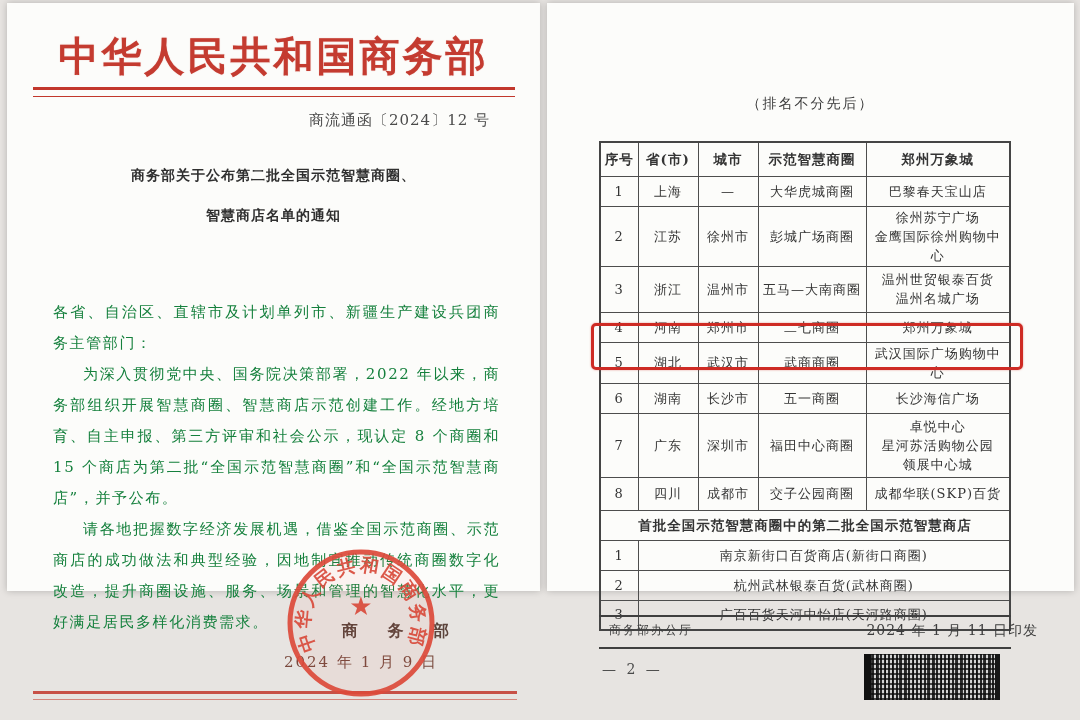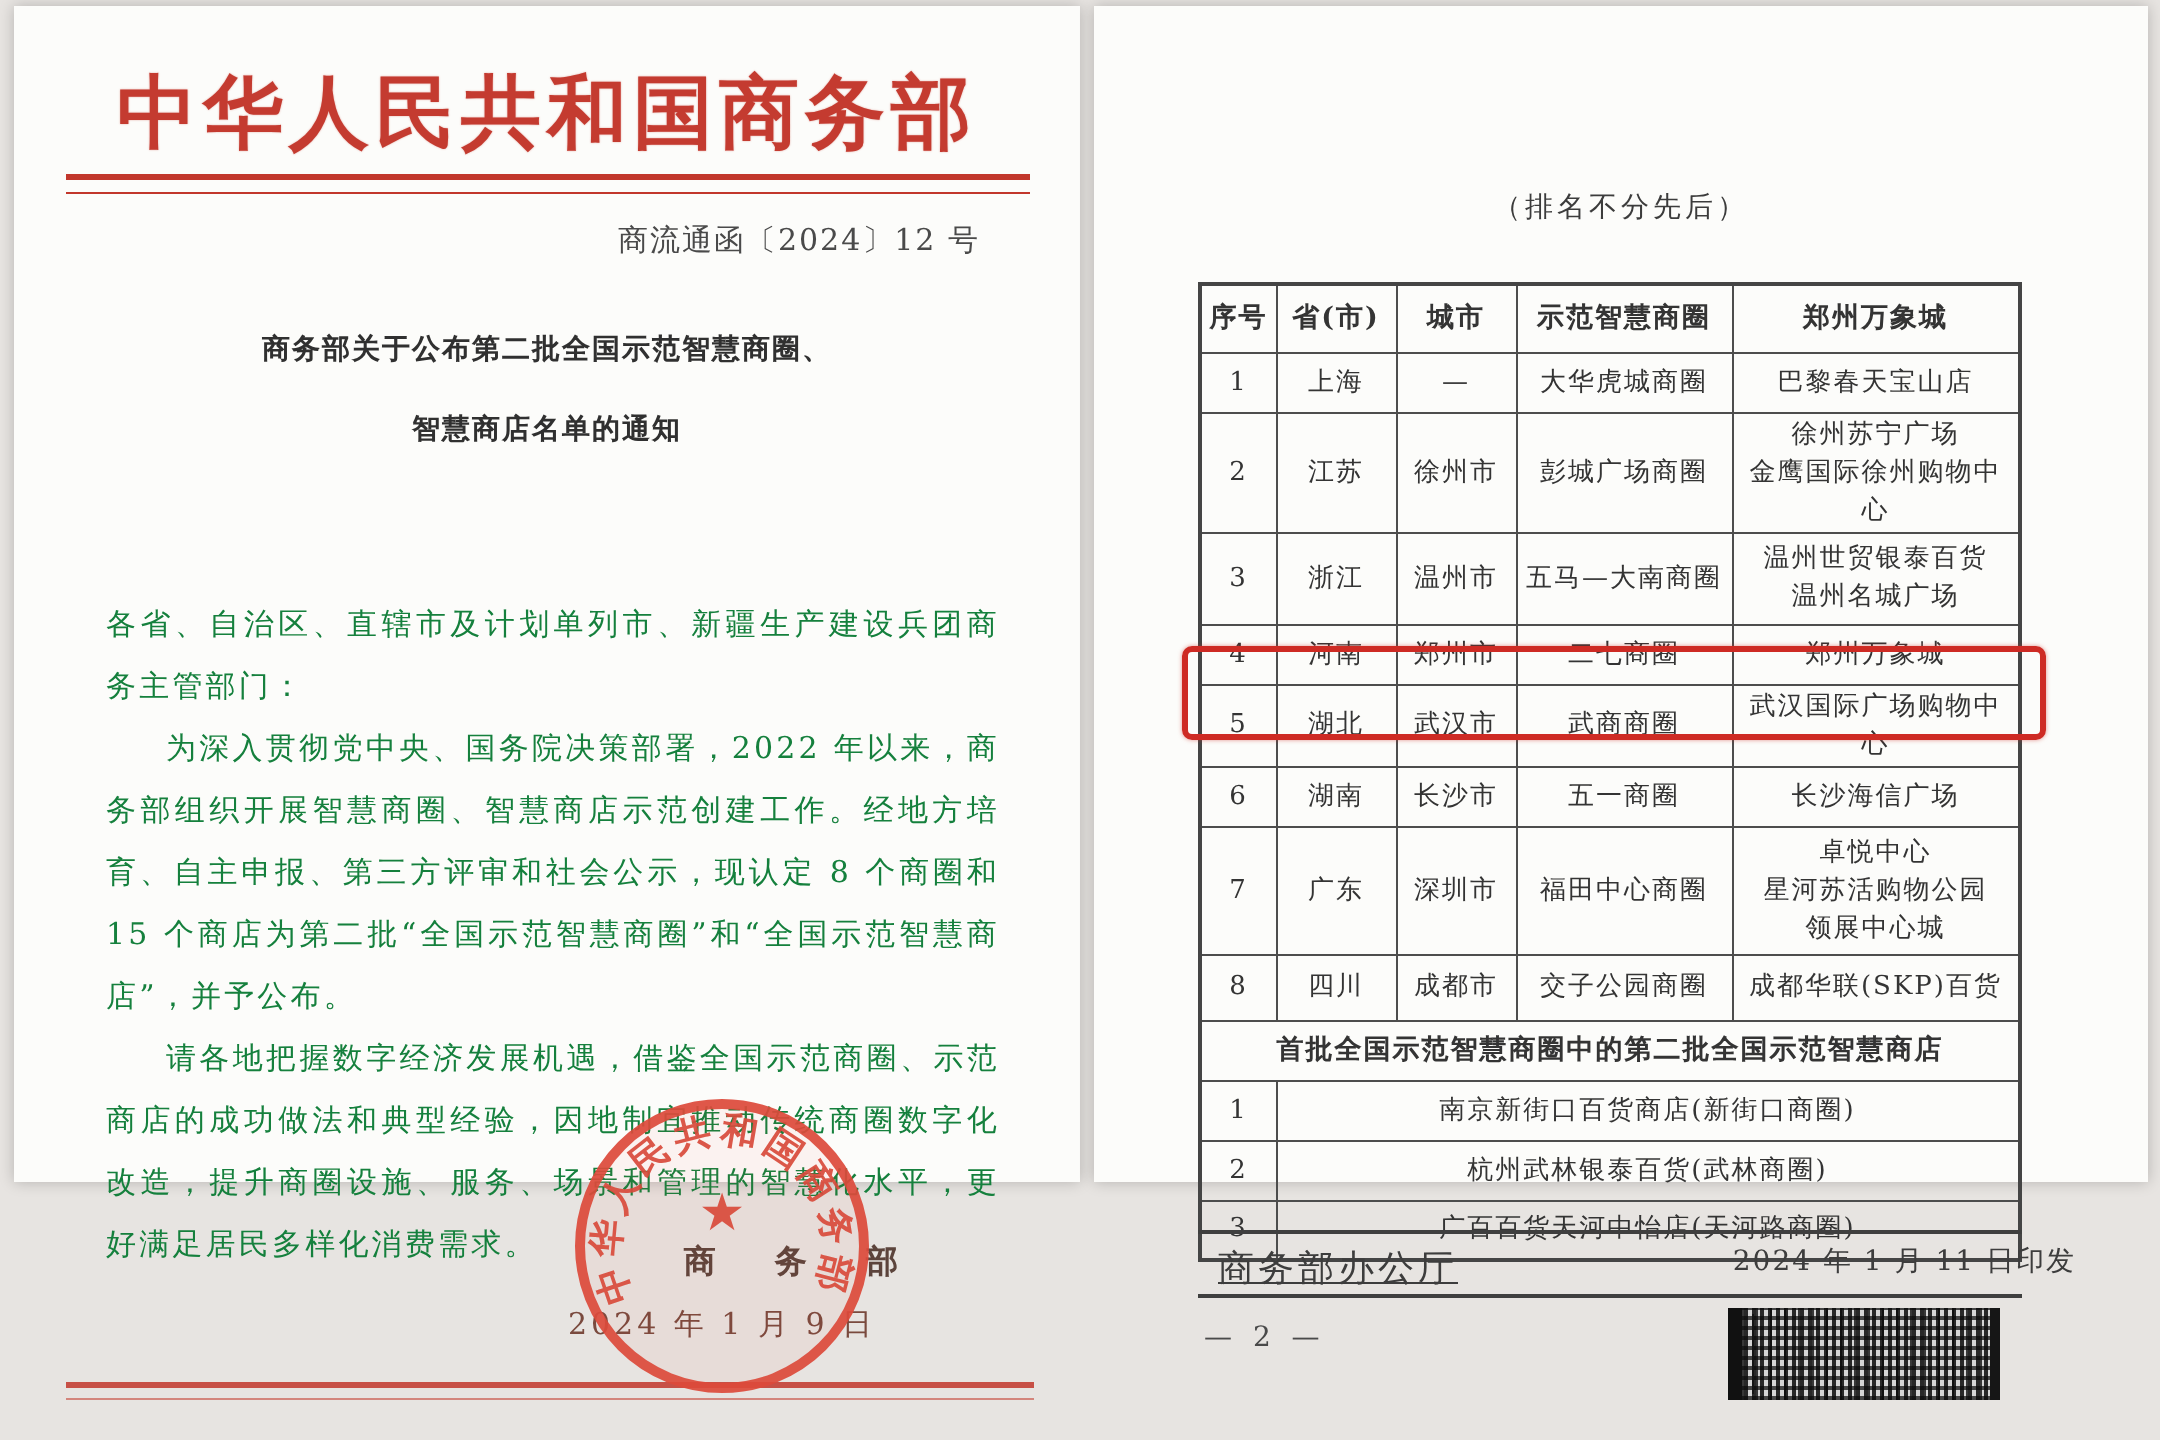--- a/index.html
+++ b/index.html
@@ -91,21 +91,21 @@
 
   .highlight-box{
     position:absolute;left:44px;top:320px;width:426px;height:41px;
     border:3px solid #ce2b24;border-radius:5px;z-index:5;
     box-shadow:0 0 2px rgba(206,43,36,.5);
   }
 
   .footer-line{position:absolute;left:52px;width:412px;height:0;border-top:2px solid #3f3f3f;}
   .footer-line1{top:612px;}
   .footer-line2{top:644px;}
-  .footer-issuer{position:absolute;left:62px;top:619px;font-size:18px;color:#3d3d3d;letter-spacing:2px;text-decoration:underline;}
+  .footer-issuer{position:absolute;left:62px;top:619px;font-size:12px;color:#3d3d3d;letter-spacing:2px;}
   .footer-date{position:absolute;right:36px;top:619px;font-size:14px;color:#3d3d3d;letter-spacing:1px;}
   .page-number{position:absolute;left:55px;top:658px;font-size:14px;color:#4a4a4a;letter-spacing:3px;}
   .barcode{
     position:absolute;left:317px;top:651px;width:136px;height:46px;
     background:
       repeating-linear-gradient(90deg, rgba(10,10,10,.85) 0 2px, rgba(255,255,255,0) 2px 4px),
       repeating-linear-gradient(0deg, rgba(25,25,25,.75) 0 2px, rgba(255,255,255,.12) 2px 5px),
       repeating-linear-gradient(90deg, #1c1c1c 0 1px, transparent 1px 7px),
       #cfcfcf;
   }

